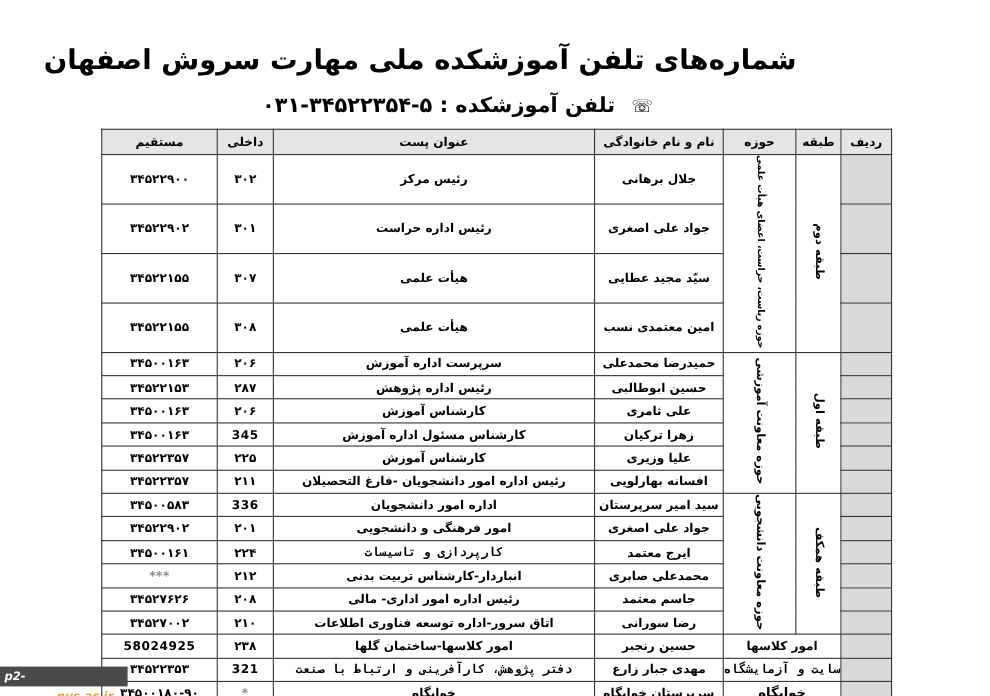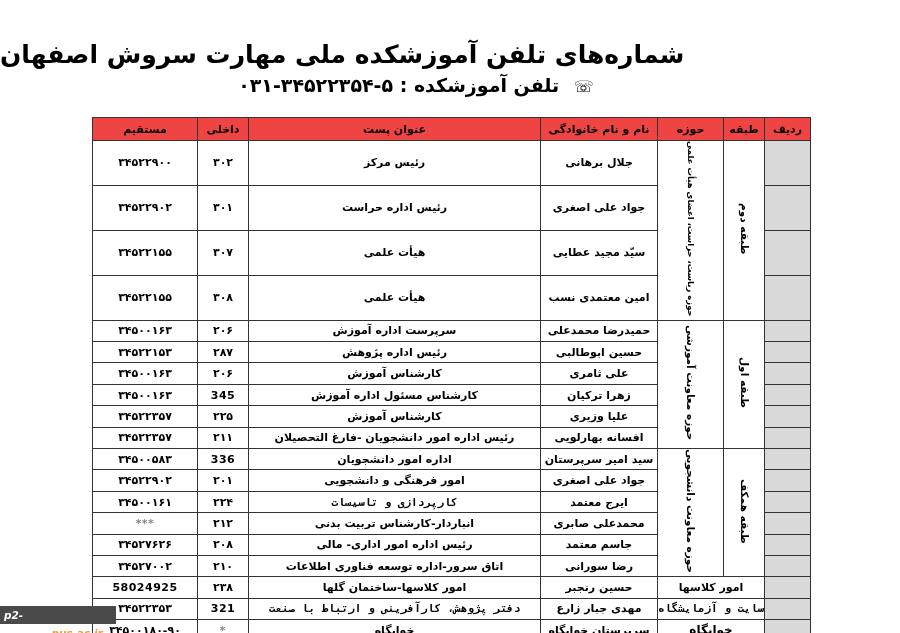--- a/index.html
+++ b/index.html
@@ -1,23 +1,23 @@
 <!DOCTYPE html>
 <html><head>
 <meta charset="utf-8">
 <style>
   html, body { margin:0; padding:0; background:#ffffff; }
   body { width:900px; height:633px; position:relative; overflow:hidden; font-family:"DejaVu Sans", sans-serif; color:#000; }
-  .title { position:absolute; top:40px; left:0; width:764px; text-align:left; direction:rtl; font-size:25px; font-weight:bold; }
-  .subtitle { position:absolute; top:74px; left:0; width:832px; text-align:center; direction:rtl; font-size:19px; font-weight:bold; }
+  .title { position:absolute; top:40px; left:0; width:764px; text-align:center; direction:rtl; font-size:25px; font-weight:bold; }
+  .subtitle { position:absolute; top:85px; left:0; width:832px; text-align:center; direction:rtl; font-size:19px; font-weight:bold; }
   .subtitle .phone-icon { font-size:16px; margin-left:8px; font-weight:normal; }
   .subtitle .num { direction:ltr; unicode-bidi:embed; }
   table.phones { position:absolute; left:92px; top:117px; width:718px; border-collapse:collapse; direction:rtl; table-layout:fixed; }
   table.phones th, table.phones td { border:1px solid #333; padding:0; text-align:center; vertical-align:middle; overflow:hidden; white-space:nowrap; }
-  table.phones th { background:#ef4444; height:22px; font-size:11px; font-weight:bold; }
+  table.phones th { background:#e5e5e5; height:22px; font-size:11px; font-weight:bold; }
   table.phones td { height:20.4px; font-size:11px; font-weight:bold; }
   td.radif { background:#d9d9d9; }
   td.num { font-size:11.5px; letter-spacing:0.5px; }
   td.small { font-size:9.5px;font-family:Liberation Mono, monospace; }
   td.vert { white-space:normal; }
   .vtext { writing-mode:vertical-rl; display:inline-block; font-size:10.5px; font-weight:bold; line-height:13px; }
   .vtext.sm { font-size:8.5px; line-height:11px; }
   .footer-badge { position:absolute; left:0; top:606px; width:116px; height:18px; background:#4a4a4a; font-size:10.5px; font-weight:bold; font-style:italic; line-height:18px; padding-left:4px; box-sizing:border-box; direction:ltr; }
   .footer-badge .a { color:#ffffff; }
   .footer-badge .b { color:#e8a33a; }

